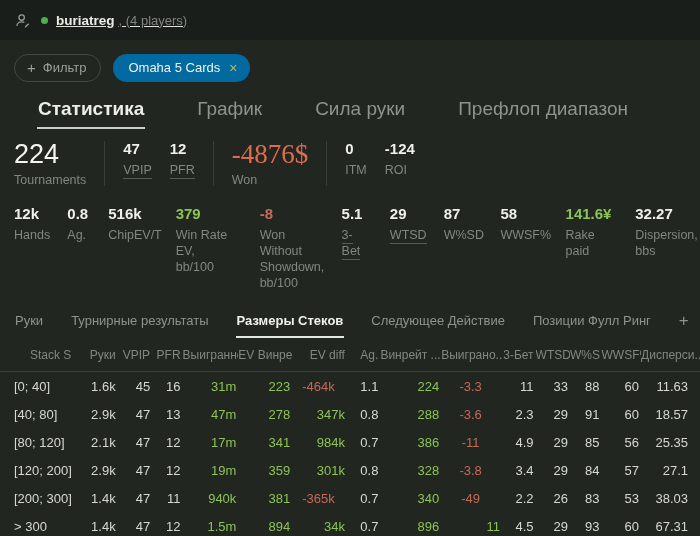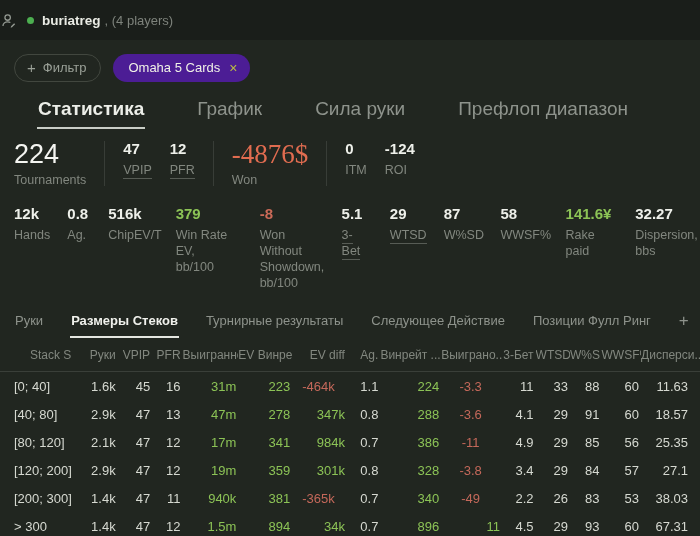--- a/index.html
+++ b/index.html
@@ -4,37 +4,37 @@
 <style>
   html,body{margin:0;padding:0;background:#181c18;}
   .app{
     position:relative;width:700px;height:536px;overflow:hidden;
     background:#212620;color:#dfe2da;
     font-family:"Liberation Sans",sans-serif;font-size:13px;
   }
   
   .topbar{
     height:40px;background:#1a1e1a;display:flex;align-items:center;
-    padding:0 0;gap:8px;
+    padding:0 14px;gap:8px;text-decoration:underline;
   }
   .usr-icon{width:17px;height:17px;flex:0 0 auto;opacity:.85;}
   .dot{width:7px;height:7px;border-radius:50%;background:#4caf50;margin-left:2px;}
   .pname{color:#e9ebe4;font-weight:bold;font-size:13.5px;}
   .pmeta{color:#7e837c;font-size:13px;margin-left:-4px;}
   
   .filter-row{display:flex;align-items:center;gap:12px;padding:14px 14px 0 14px;}
   .filter-btn{
     display:inline-flex;align-items:center;gap:7px;cursor:pointer;
     background:transparent;border:1px solid #42473f;border-radius:14px;
     color:#9aa097;font-family:inherit;font-size:13px;padding:5px 14px 6px 12px;
   }
   .filter-btn .plus{font-size:15px;line-height:10px;color:#9aa097;}
   .tag{
     display:inline-flex;align-items:center;gap:9px;cursor:pointer;
-    background:#4c1d95;border-radius:14px;color:#f1f2e7;
+    background:#0369a1;border-radius:14px;color:#f1f2e7;
     font-size:13px;padding:6px 13px 7px 15px;
   }
   .tag .tag-x{color:#bcbf42;font-size:14px;line-height:10px;}
   
   .main-tabs{display:flex;gap:28px;padding:16px 14px 0 14px;}
   .tab{
     background:none;border:none;font-family:inherit;font-size:19px;cursor:pointer;
     color:#8e938c;padding:0 1px 7px 1px;border-bottom:2px solid transparent;margin-left:23px;
   }
   .tab.active{color:#eceee8;border-bottom-color:#c9cdc6;font-weight:bold;}
@@ -193,22 +193,22 @@
         <div class="stat">
           <span class="v">32.27</span>
           <span class="l">Dispersion,
 bbs</span>
         </div>
       </div>
   </section>
 
   <nav class="sub-tabs" id="sub-tabs">
       <button class="stab">Руки</button>
+      <button class="stab">Турнирные результаты</button>
       <button class="stab active">Размеры Стеков</button>
-      <button class="stab">Турнирные результаты</button>
       <button class="stab">Следующее Действие</button>
       <button class="stab">Позиции Фулл Ринг</button>
       <button class="stab add">+</button>
     </nav>
 
   <table id="stack-table">
     <colgroup id="cols">
         <col style="width: 70px;">
         <col style="width: 46px;">
         <col style="width: 34px;">
@@ -266,21 +266,21 @@
           <td class="first">[40; 80]</td>
           <td>2.9k</td>
           <td>47</td>
           <td>13</td>
           <td class="g">47m</td>
           <td class="g">278</td>
           <td class="g">347k</td>
           <td>0.8</td>
           <td class="g">288</td>
           <td class="r">-3.6</td>
-          <td>4.1</td>
+          <td>2.3</td>
           <td>29</td>
           <td>91</td>
           <td>60</td>
           <td class=" last">18.57</td>
         </tr>
         <tr>
           <td class="first">[80; 120]</td>
           <td>2.1k</td>
           <td>47</td>
           <td>12</td>

